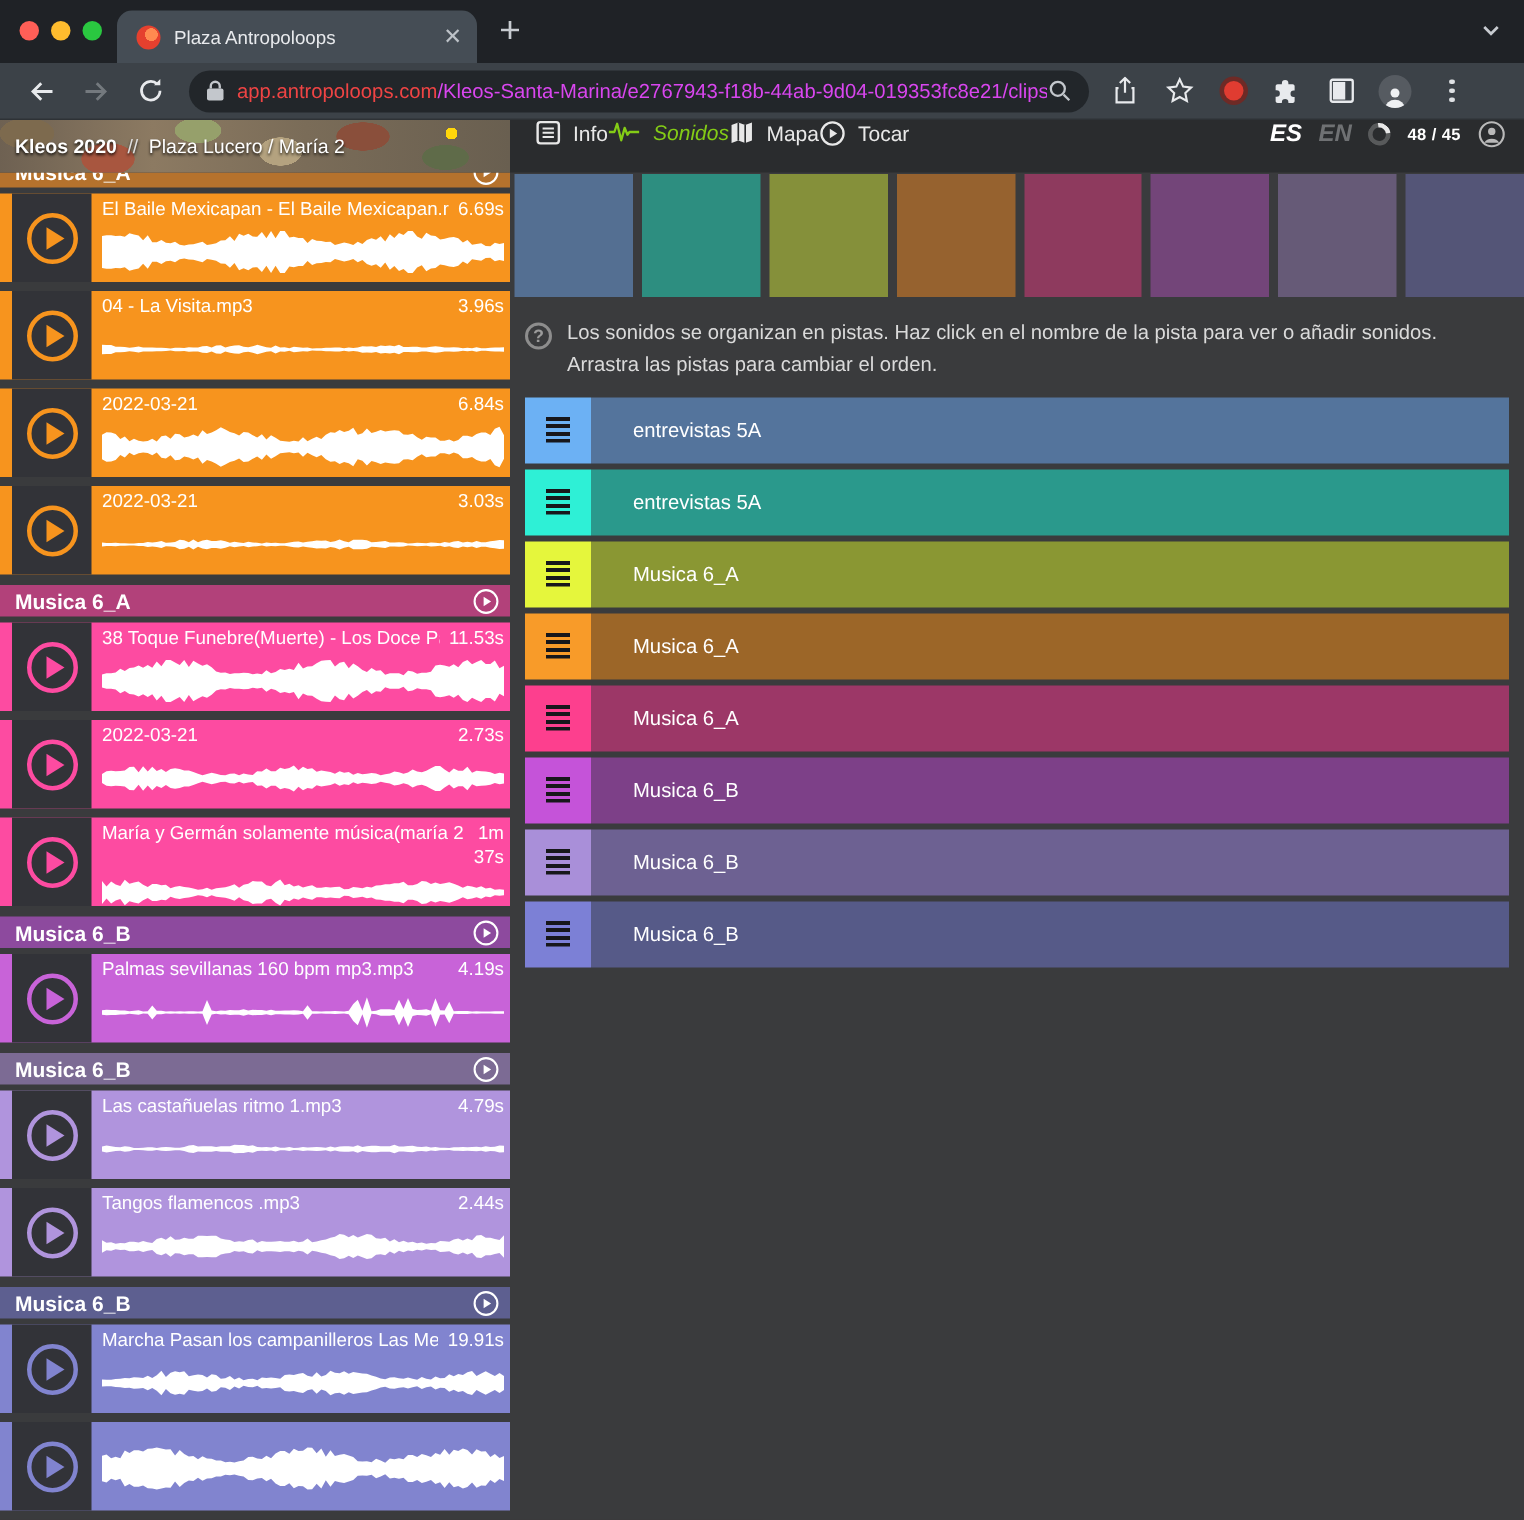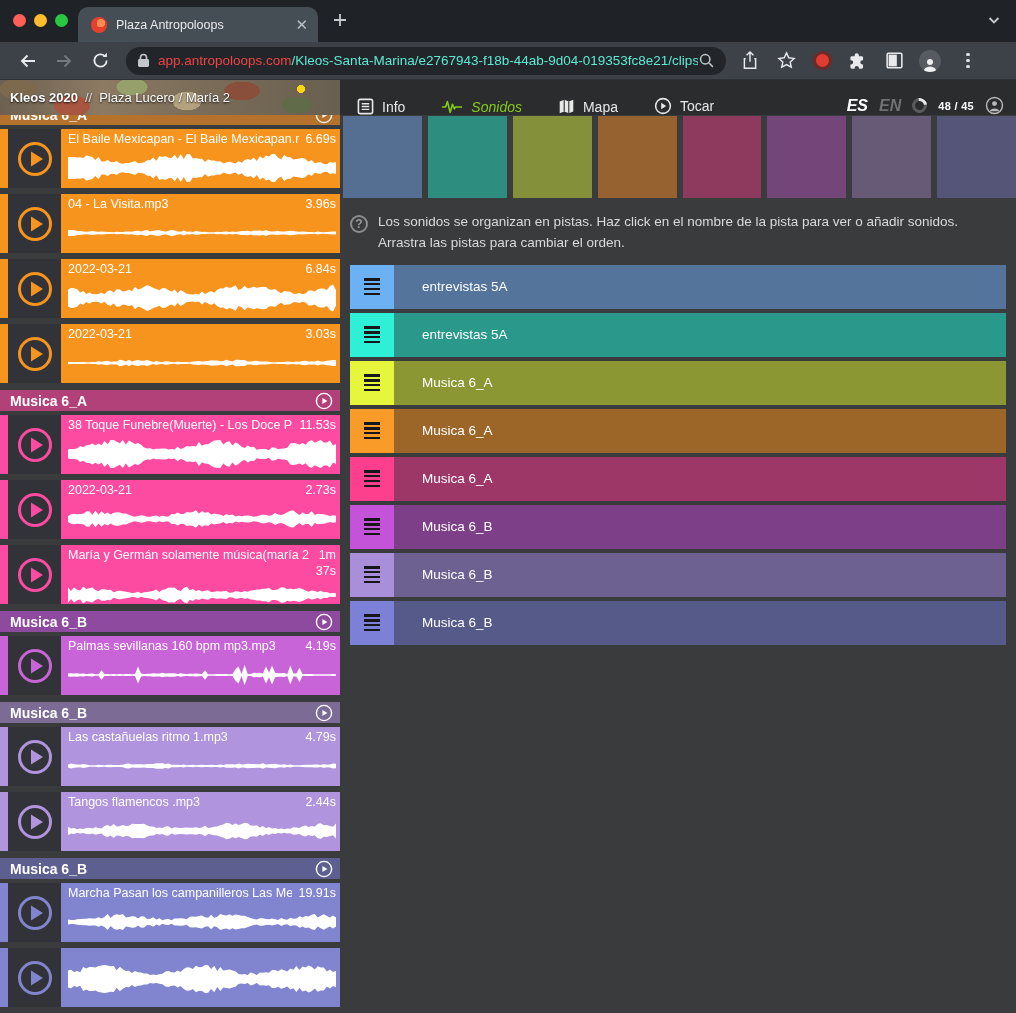--- a/index.html
+++ b/index.html
@@ -18,42 +18,42 @@
   .tab-title { font-size:12.5px; color:#e8eaed; flex:1; white-space:nowrap; overflow:hidden; }
   .tab-close { color:#bdc2c8; font-size:15px; line-height:1; cursor:default; }
   .newtab { position:absolute; left:332px; top:12px; color:#c7cbd0; }
   .tabsearch { position:absolute; right:15px; top:13px; color:#c7cbd0; }
 
   .toolbar { height:38px; background:#3c4248; display:flex; align-items:center; padding:0 10px; border-bottom:1px solid #2e3236; }
   .tb-btn { width:26px; height:26px; display:flex; align-items:center; justify-content:center; margin:0 5px; flex-shrink:0; }
   .omnibox { height:28px; border-radius:14px; background:#22262a; display:flex; align-items:center;
              padding:0 11px; width:600px; margin:0 6px 0 8px; min-width:0; }
   .url { font-size:13.5px; margin-left:8px; white-space:nowrap; overflow:hidden; flex:1; }
-  .url .domain { color:#ef4444; } .url .path { color:#5eead4;margin-top:24px; }
+  .url .domain { color:#ef4444; } .url .path { color:#d946ef;margin-top:24px; }
   .record-dot { width:13px; height:13px; border-radius:50%; background:#e03c31; box-shadow:0 0 0 3px #6e2a26; }
   .avatar-circle { width:22px; height:22px; border-radius:50%; background:#565b61; display:flex; align-items:flex-end; justify-content:center; overflow:hidden; }
   .menu-dots { display:flex; flex-direction:column; gap:2.5px; margin-left:4px; }
   .menu-dots i { width:3.2px; height:3.2px; border-radius:50%; background:#dfe2e5; }
 
   
   .app-header { height:35px; display:flex; }
   .banner { width:340px; flex-shrink:0; display:flex; align-items:center; padding-left:10px; gap:7px;
             font-size:13px; text-shadow:0 1px 2px rgba(0,0,0,.85); position:relative; overflow:hidden;
             background:
               radial-gradient(4px 4px at 301px 9px, #ffd60a 0 99%, transparent 100%),
               radial-gradient(30px 17px at 18px 9px, #7d6a4e 0 60%, transparent 61%),
               radial-gradient(32px 19px at 72px 26px, #a8563f 0 55%, transparent 56%),
               radial-gradient(28px 15px at 132px 7px, #96a06b 0 55%, transparent 56%),
               radial-gradient(26px 17px at 187px 21px, #b4a27f 0 55%, transparent 56%),
               radial-gradient(32px 17px at 242px 11px, #8a4f3b 0 55%, transparent 56%),
               radial-gradient(28px 15px at 297px 25px, #5f6b49 0 55%, transparent 56%),
               linear-gradient(90deg, #6e6152, #8c7a62 30%, #7a6c58 60%, #695f50); }
   .banner .proj { font-weight:bold; }
   .banner .sep { color:#e0e0e0; }
-  .appnav { flex:1; background:#2a2c2e; display:flex; align-items:flex-end; padding:0 12px 0 17px; gap:36px; }
+  .appnav { flex:1; background:#2a2c2e; display:flex; align-items:flex-start; padding:0 12px 0 17px; }
   .nav-item { display:flex; align-items:center; gap:8px; color:#e8e8e8; font-size:14px; cursor:default; }
   .nav-item svg { display:block; }
   .nav-right { margin-left:auto; display:flex; align-items:center; gap:11px; }
   .lang { font-size:16px; font-weight:bold;font-style:italic; }
   .lang.dim { color:#6f7173; }
   .spinner { width:15px; height:15px; border-radius:50%; border:3px solid rgba(255,255,255,.22);
              border-top-color:#e8e8e8; transform:rotate(38deg); }
   .counter { font-size:11px; font-weight:bold; letter-spacing:.3px; }
 
   

